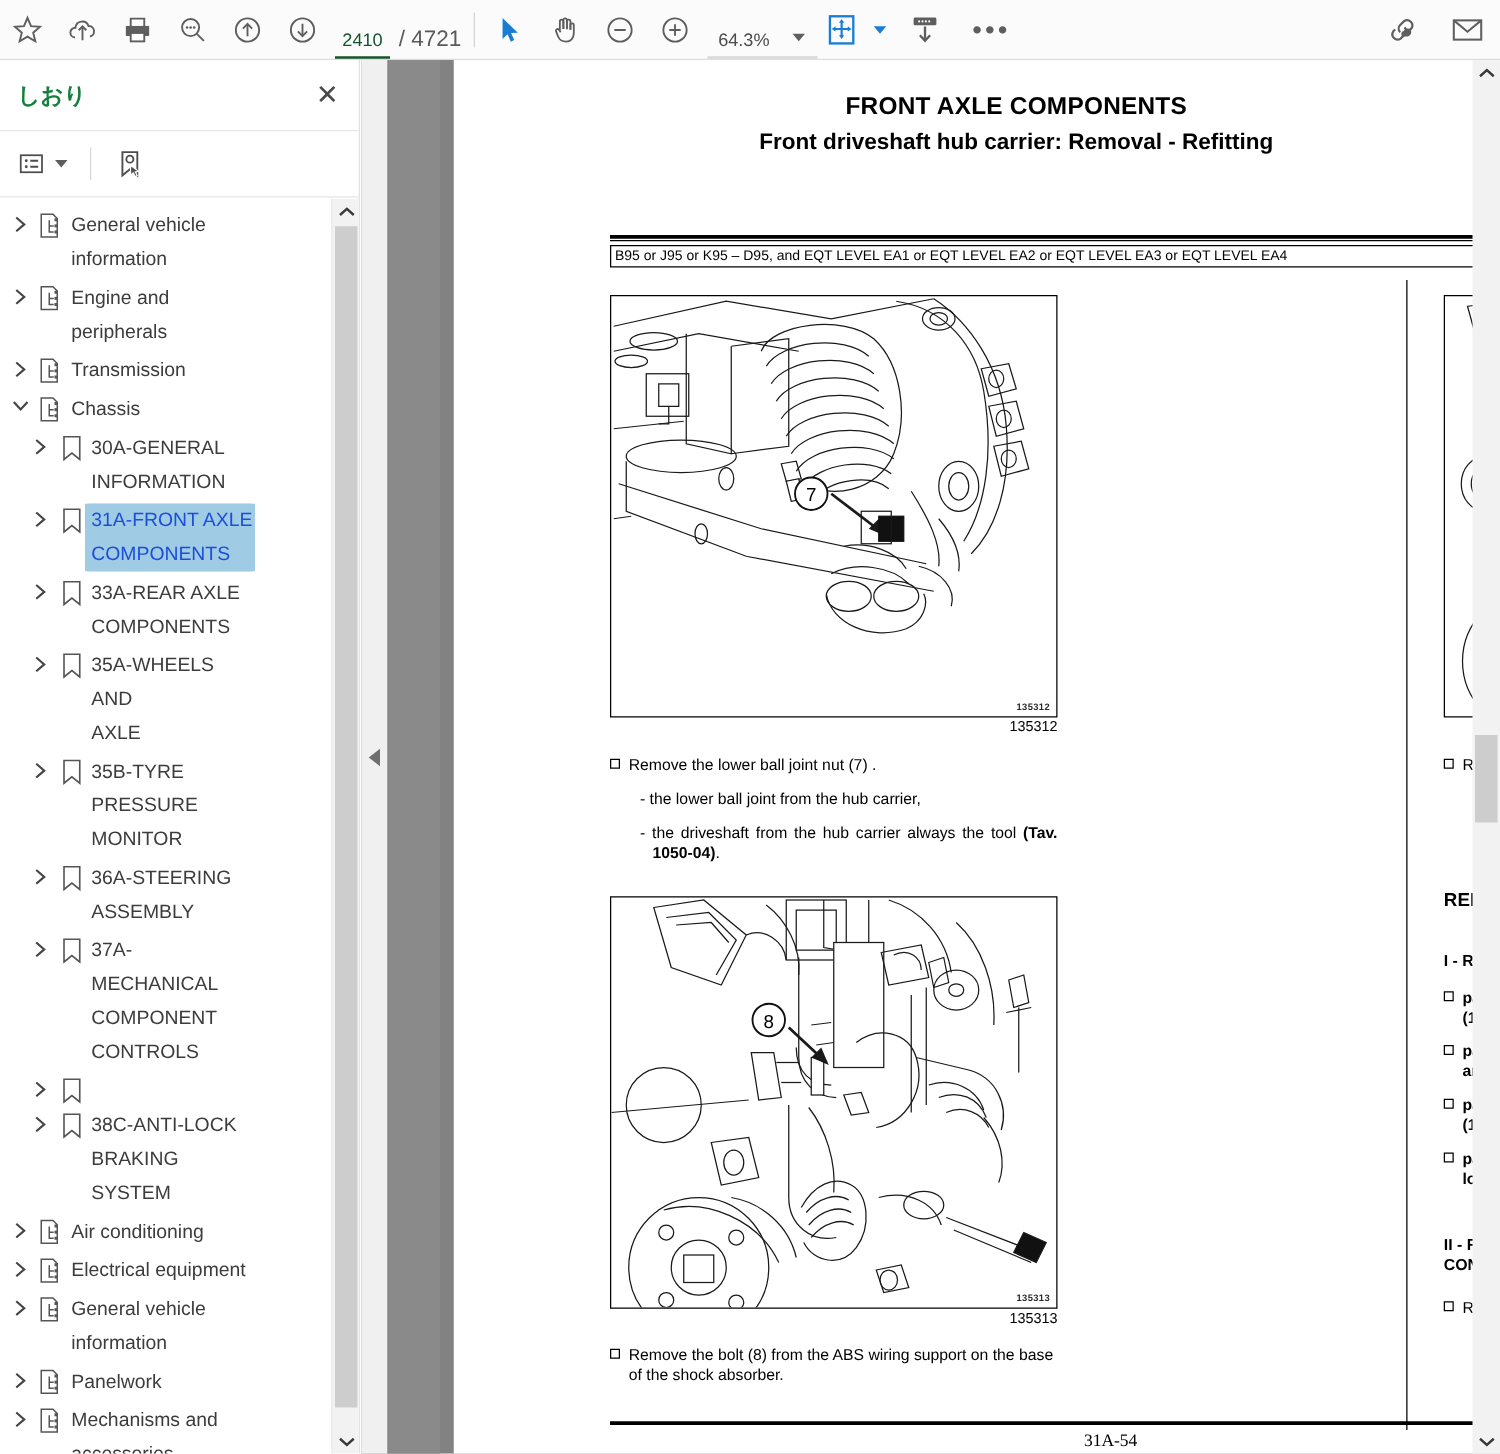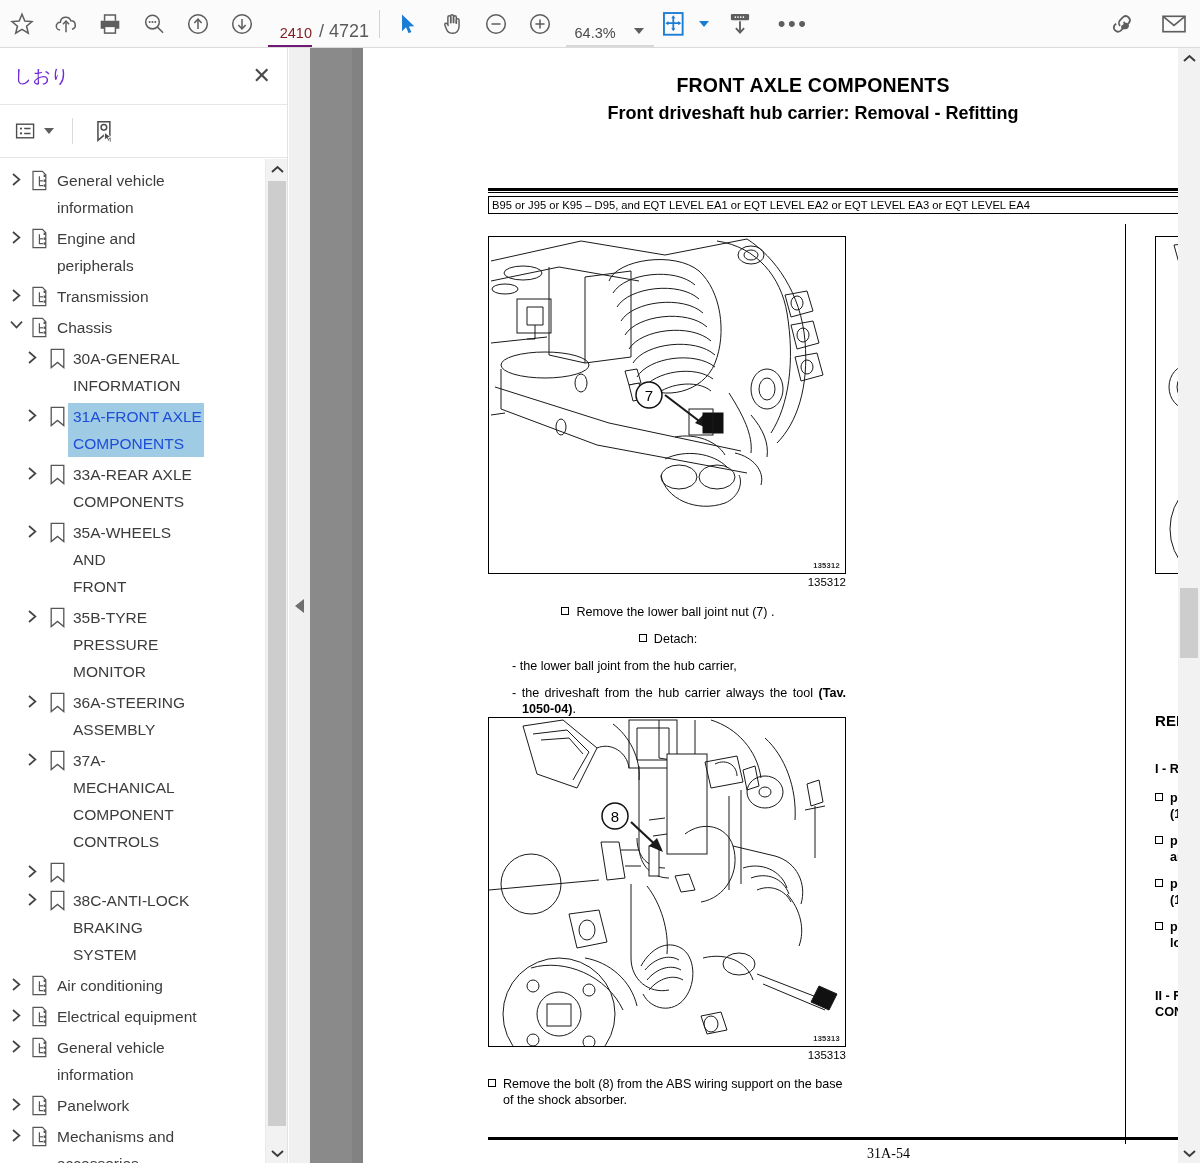--- a/index.html
+++ b/index.html
@@ -24,22 +24,22 @@
     cursor: pointer;
   }
   .tb-btn svg { display: block; }
   .tb-sep {
     width: 1px; height: 28px; background: #d4d4d4; margin: 0 6px;
   }
   .pagebox {
     display: flex; align-items: flex-end; height: 46px; padding: 0 4px;
   }
   .pagenum-field {
-    width: 44px; border-bottom: 2px solid #701a75;
-    text-align: right; font-size: 14.5px; color: #7f1d1d;
+    width: 44px; border-bottom: 2px solid #14532d;
+    text-align: center; font-size: 14.5px; color: #14532d;
     padding-bottom: 3px; line-height: 18px;
     overflow: hidden; white-space: nowrap;
     cursor: text;
   }
   .pagenum-total {
     font-size: 18px; color: #5a5a5a; padding: 0 0 5px 7px; white-space: nowrap;
   }
   .zoombox {
     display: flex; align-items: flex-end; height: 46px; margin-left: 4px;
   }
@@ -62,21 +62,21 @@
 
   
   .sidebar {
     position: absolute; left: 0; top: 48px; width: 288px; height: 1115px;
     background: #ffffff; border-right: 1px solid #e2e2e2;
   }
   .sb-header {
     height: 57px; display: flex; align-items: center;
     padding: 0 16px 0 14px; border-bottom: 1px solid #e6e6e6;
   }
-  .sb-title { font-size: 18px; color: #6d28d9; flex: 1 1 auto; }
+  .sb-title { font-size: 18px; color: #15803d; flex: 1 1 auto; font-weight: bold; }
   .sb-close { font-size: 22px; color: #4a4a4a; cursor: pointer; line-height: 1; }
   .sb-tools {
     height: 53px; display: flex; align-items: center; padding-left: 10px;
     border-bottom: 1px solid #e6e6e6;
   }
   .sb-tool { display: flex; align-items: center; cursor: pointer; padding: 4px; }
   .sb-tool-sep { width: 1px; height: 26px; background: #d9d9d9; margin: 0 14px; }
 
   .tree {
     position: absolute; top: 111px; left: 0; width: 230px; height: 1004px;
@@ -185,21 +185,20 @@
     font-size: 7.5px; font-weight: bold; color: #2a2a2a; letter-spacing: .3px;
   }
   .fig-id-outer {
     position: absolute; font-size: 11.5px; color: #000; text-align: right;
   }
 
   .txt { position: absolute; color: #000; }
   .bullet-item {
     display: flex; align-items: flex-start; font-size: 12.6px; line-height: 16px;
     margin-bottom: 11px;
-    justify-content: center;
   }
   .bullet-box {
     flex: 0 0 auto; width: 8px; height: 8px;
     border: 1.4px solid #000; margin: 3px 7px 0 0;
   }
   .bullet-item.b-bold { font-weight: bold; }
   .dash-item {
     font-size: 12.6px; line-height: 16px; margin-bottom: 11px;
     padding-left: 16px; text-indent: -10px;
   }
@@ -538,21 +537,21 @@
             <svg width="11" height="15" viewBox="0 0 11 15">
               <path d="M2 2 L8.4 7.5 L2 13" fill="none" stroke="#444" stroke-width="1.7"></path>
             </svg>
           </div>
           <div class="node-icon">
             <svg width="17" height="21" viewBox="0 0 17 21" fill="none" stroke="#555" stroke-width="1.3">
               <path d="M2.2 1.4 h12.6 v18.2 l-6.3 -5.2 l-6.3 5.2z"></path>
             </svg>
           </div>
           <div class="node-label">35A-WHEELS AND
-FRONT</div>
+AXLE</div>
         </div>
         <div class="node lvl2">
           <div class="twisty">
             <svg width="11" height="15" viewBox="0 0 11 15">
               <path d="M2 2 L8.4 7.5 L2 13" fill="none" stroke="#444" stroke-width="1.7"></path>
             </svg>
           </div>
           <div class="node-icon">
             <svg width="17" height="21" viewBox="0 0 17 21" fill="none" stroke="#555" stroke-width="1.3">
               <path d="M2.2 1.4 h12.6 v18.2 l-6.3 -5.2 l-6.3 5.2z"></path>
@@ -805,24 +804,20 @@
             <text x="160" y="164" font-family="Liberation Sans, sans-serif" font-size="15" text-anchor="middle" fill="#000" stroke="none">7</text>
           </svg>
           <span class="fig-id-inner">135312</span>
         </div>
         <div class="fig-id-outer" style="left:343px; top:528px; width:140px;">135312</div>
 
         <div class="txt" style="left:125px; top:556px; width:360px;">
           <div class="bullet-item">
             <span class="bullet-box"></span>
             <span>Remove the lower ball joint nut (7) .</span>
-          </div>
-          <div class="bullet-item">
-            <span class="bullet-box"></span>
-            <span>Detach:</span>
           </div>
           <div class="dash-item" style="margin-left:18px;">- the lower ball joint from the hub carrier,</div>
           <div class="dash-item justify" style="margin-left:18px;">
             <span>- the driveshaft from the hub carrier always the tool </span><b>(Tav. 1050-04)</b><span>.</span>
           </div>
         </div>
 
         <div class="fig" style="left:125px; top:669px; width:358px; height:330px;">
           <svg width="358" height="330" viewBox="0 0 358 330" fill="none" stroke="#1a1a1a" stroke-width="1">
             <path d="M34 8 L74 2 L108 30 L88 70 L48 56 Z"></path>

